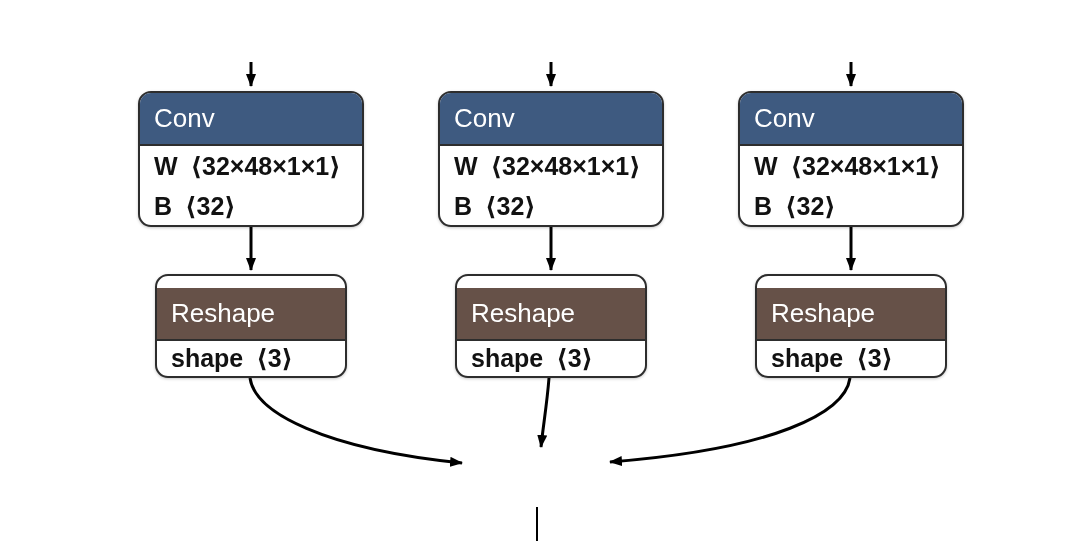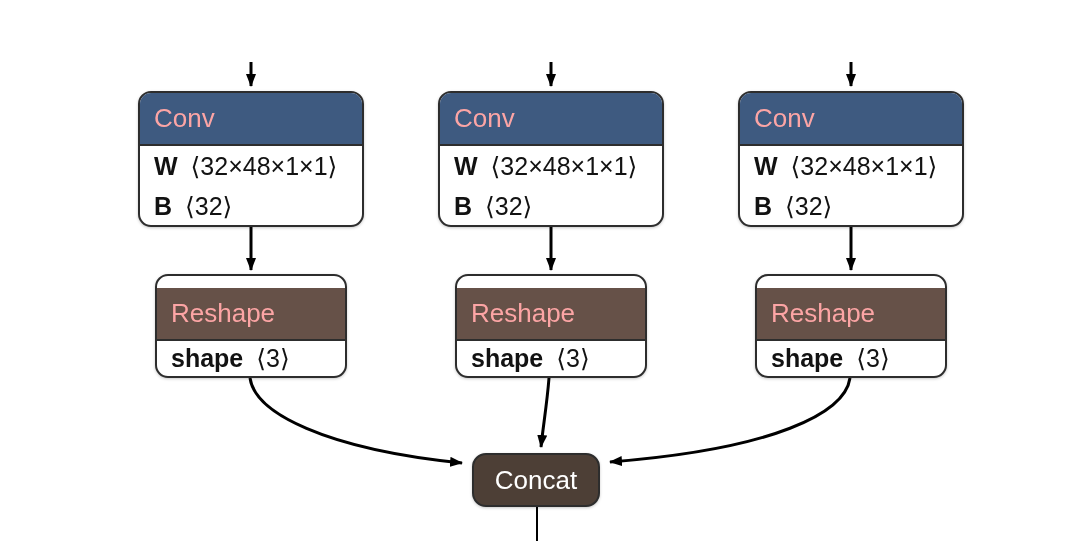--- a/index.html
+++ b/index.html
@@ -36,39 +36,39 @@
     border: 2.5px solid var(--node-border, #2d2d2d);
     border-radius: 13px;
     overflow: hidden;
     box-shadow: 0 1px 3px rgba(0,0,0,0.22);
   }
   .node-header {
     display: flex;
     align-items: center;
     height: 51px;
     padding: 0 14px;
-    color: #fca5a5;
+    color: #ffffff;
     font-size: 26px;
     border-bottom: 2px solid var(--node-border, #2d2d2d);
     white-space: nowrap;
   }
   .conv .node-header    { background: var(--conv-header, #3e5a80); }
   .reshape .node-header { background: var(--reshape-header, #665148); margin-top: 12px; }
   .node-body { padding: 0 14px; }
   .param-row {
     display: flex;
     align-items: center;
     height: 40px;
     font-size: 25px;
     color: #121212;
     white-space: nowrap;
   }
   .reshape .param-row { height: 34px; }
   .param-name { font-weight: bold; margin-right: 13px; }
-  .param-value { font-weight: normal; }
+  .param-value { font-weight: bold; }
 
   .concat-node {
     position: absolute;
     box-sizing: border-box;
     left: 472px; top: 453px;
     width: 128px; height: 54px;
     background: var(--concat-fill, #4d3f36);
     border: 2.5px solid var(--node-border, #2d2d2d);
     border-radius: 14px;
     color: #ffffff;
@@ -184,17 +184,14 @@
       <span>Reshape</span>
     </div>
     <div class="node-body">
       <div class="param-row">
         <span class="param-name">shape</span>
         <span class="param-value">⟨3⟩</span>
       </div>
     </div>
   </div>
 
-  <div class="concat-node">
-    <span>Concat</span>
-  </div>
 
 </div>
 
 </body></html>

